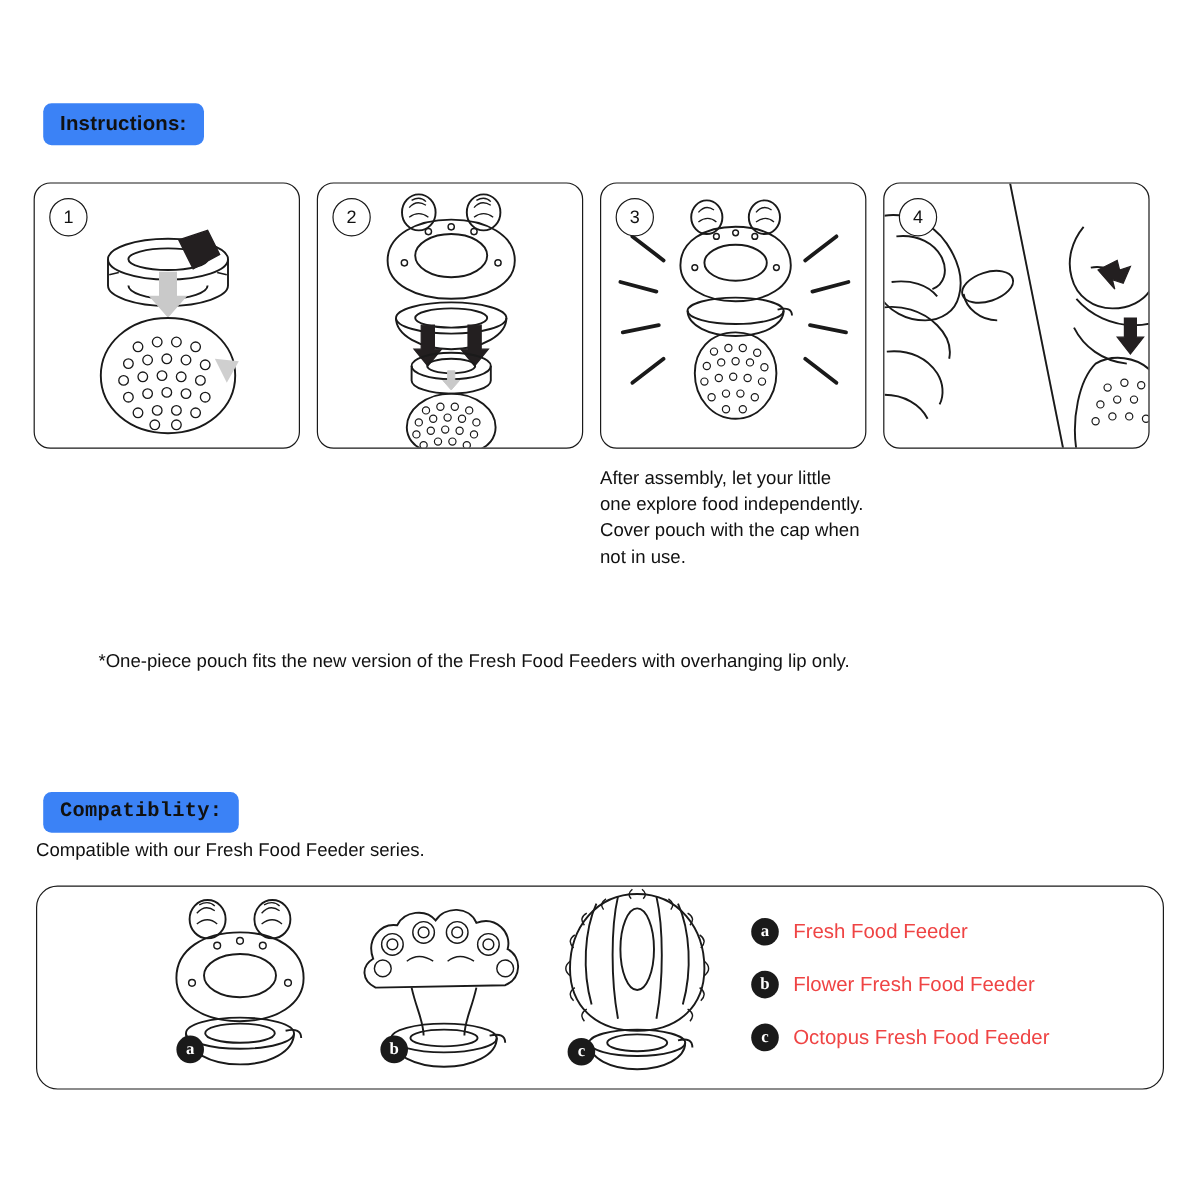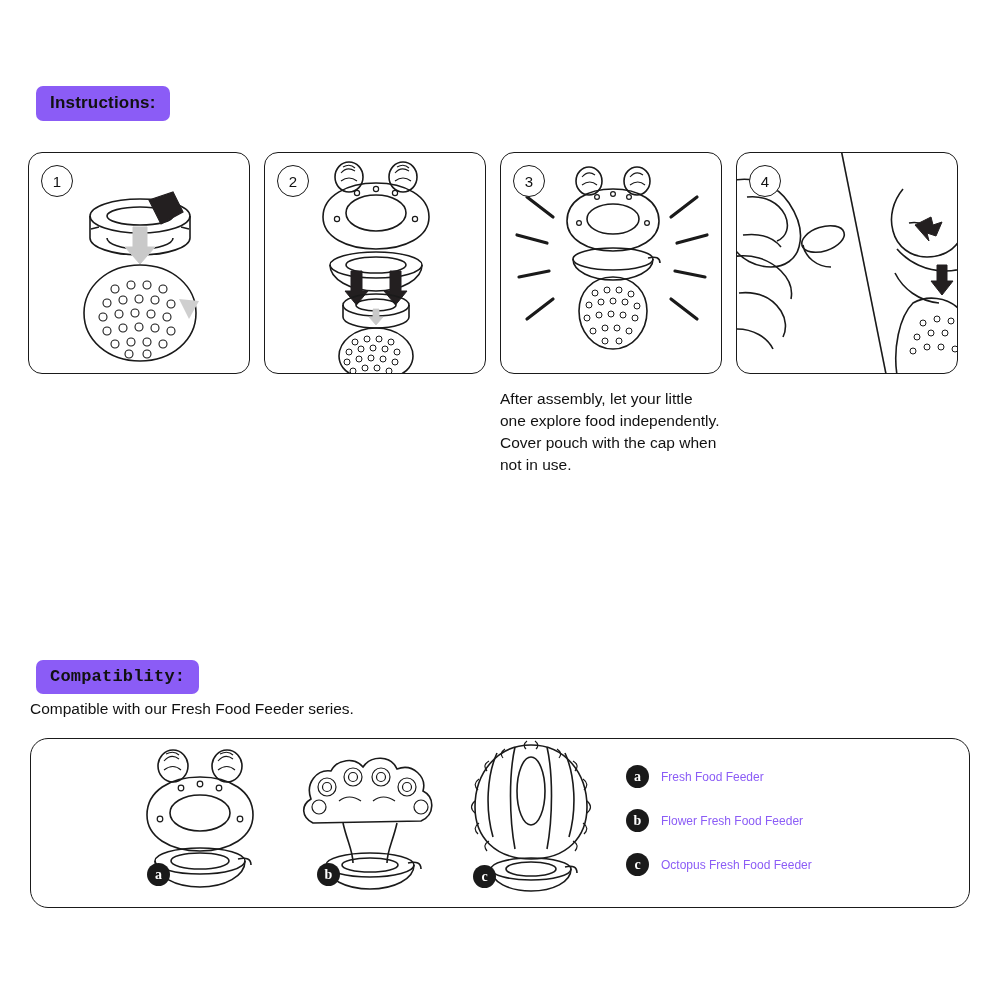--- a/index.html
+++ b/index.html
@@ -12,21 +12,21 @@
     height: 1000px;
     position: relative;
     font-family: "Liberation Sans", sans-serif;
     color: #1a1a1a;
     overflow: hidden;
   }
 
   
   .chip {
     display: inline-block;
-    background: #8b5cf6;
+    background: #3b82f6;
     border-radius: 7px;
     padding: 7px 14px 8px 14px;
     font-size: 17px;
     font-weight: bold;
     color: #111;
     letter-spacing: .2px;
   }
   #instructions-heading-wrap {
     position: absolute;
     left: 36px;
@@ -151,22 +151,22 @@
     display: flex;
     flex-direction: column;
     gap: 21px;
   }
   .legend-row {
     display: flex;
     align-items: center;
     gap: 12px;
   }
   .legend-text {
-    font-size: 12px;
-    color: #8b5cf6;
+    font-size: 17px;
+    color: #ef4444;
   }
   .art-badge {
     position: absolute;
   }
   svg { display: block; }
 </style>
 </head>
 <body>
 
 <div id="instructions-heading-wrap">
@@ -396,20 +396,21 @@
 
           <path d="M178 72 l16 -8 l2 8 l9 -3 l-6 14 l-9 -3 l2 8 z" fill="#231f20" stroke="#231f20" stroke-width="1"></path>
           <path d="M200 112 h10 v16 h6 l-11 14 l-11 -14 h6 z" fill="#231f20" stroke="#231f20" stroke-width="1"></path>
         </svg>
       </div>
     </div>
   </div>
 </div>
 
 <div id="note-block">
+  <div id="note-line2">*One-piece pouch fits the new version of the Fresh Food Feeders with overhanging lip only.</div>
 </div>
 
 <div id="compat-heading-wrap">
   <span class="chip">Compatiblity:</span>
 </div>
 <div id="compat-sub">Compatible with our Fresh Food Feeder series.</div>
 
 <div id="compat-box">
 
   <div class="compat-art" style="left:70px; width:190px;">

